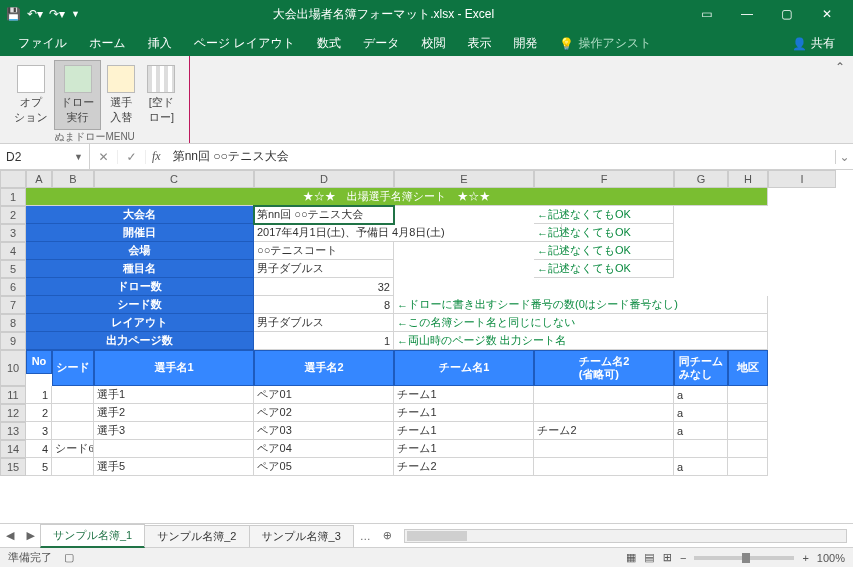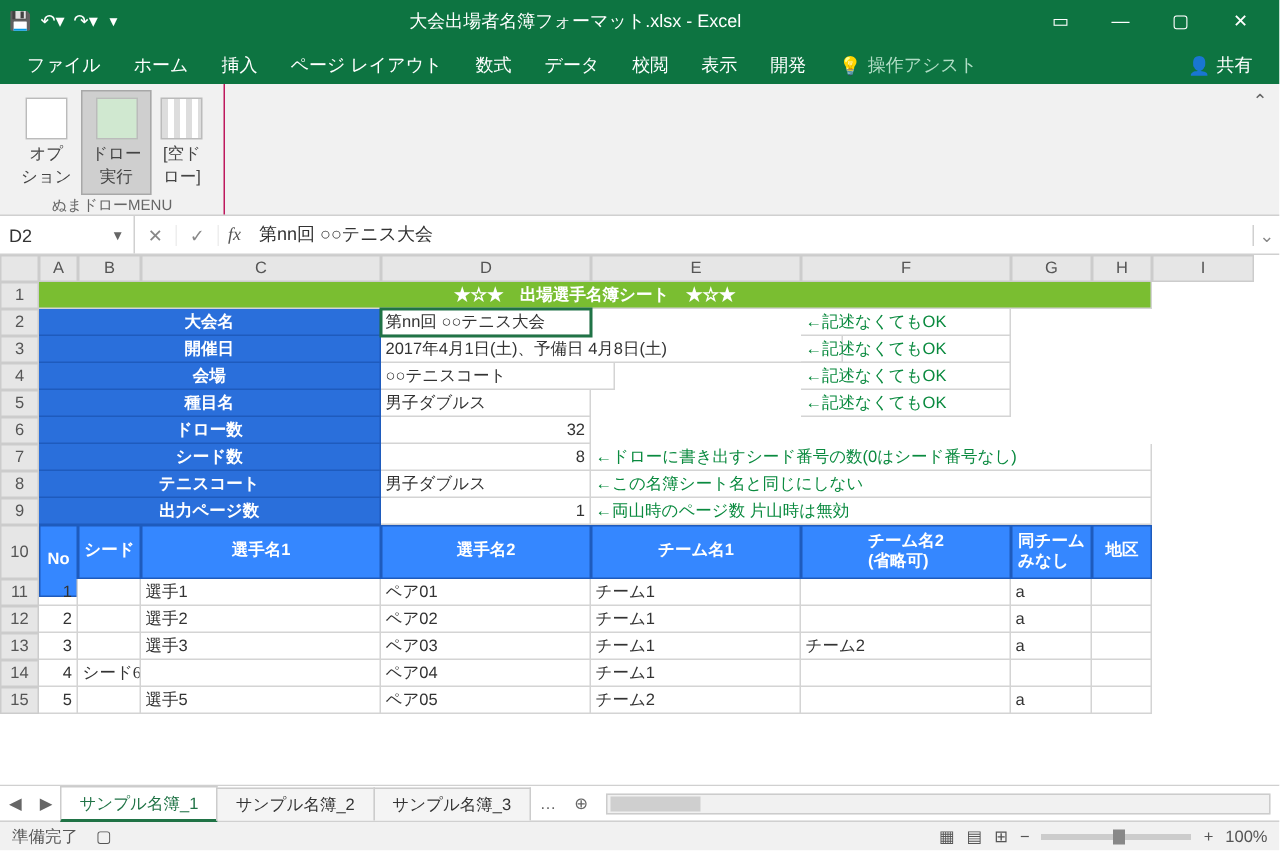--- a/index.html
+++ b/index.html
@@ -30,21 +30,21 @@
 .formula { flex:1; padding:0 6px; }
 .fbar-exp { width:18px; text-align:center; color:#888; border-left:1px solid #d0d0d0;}
 .grid-wrap { position:relative; height:calc(567px - 28px - 28px - 88px - 26px - 24px - 20px); overflow:hidden; background:#fff; }
 .corner { position:absolute; left:0; top:0; width:26px; height:18px; background:#e6e6e6; border:1px solid #ccc; z-index:3; }
 .colhead { position:absolute; top:0; left:26px; height:18px; display:flex; z-index:2;}
 .ch { background:#e6e6e6; border:1px solid #ccc; font-size:11px; text-align:center; color:#555; display:flex; align-items:center; justify-content:center;}
 .rowhead { position:absolute; left:0; top:18px; width:26px; z-index:2;}
 .rh { height:18px; background:#e6e6e6; border:1px solid #ccc; font-size:11px; color:#555; display:flex; align-items:center; justify-content:center;}
 .cells { position:absolute; left:26px; top:18px; }
 .cell { position:absolute; border-right:1px solid #d4d4d4; border-bottom:1px solid #d4d4d4; padding:1px 3px; font-size:11px; height:18px; overflow:hidden; white-space:nowrap; display:flex; align-items:center;}
-.title-row { background:#7abe31; color:#fff; font-weight:bold; justify-content:center; }
+.title-row { background:#7abe31; color:#fff; font-weight:normal; justify-content:center; }
 .label-cell { background:#2a6fdb; color:#fff; font-weight:bold; justify-content:center; border-right:1px solid #1e5bbd; border-bottom:1px solid #1e5bbd;}
 .header-cell { background:#3587ff; color:#fff; font-weight:bold; justify-content:center; border:1px solid #1e5bbd;}
 .note { color:#0a8a3f; }
 .sel-cell { outline:2px solid #207346; outline-offset:-1px; z-index:5; }
 .sheet-tabs { height:24px; background:#fff; border-top:1px solid #d0d0d0; display:flex; align-items:center; font-size:11px; }
 .stn { padding:0 6px; color:#666; cursor:pointer;}
 .stab { padding:3px 12px; border:1px solid #ccc; border-bottom:none; background:#f4f4f4; margin-left:-1px; cursor:pointer;}
 .stab.active { background:#fff; border-bottom:2px solid #207346; color:#207346;}
 .hscroll { flex:1; margin:0 6px; height:14px; background:#f1f1f1; border:1px solid #ccc; position:relative;}
 .hscroll .thumb { position:absolute; left:2px; top:1px; width:60px; height:10px; background:#cfcfcf;}
@@ -97,20 +97,25 @@
           <div class="ico"></div>
           <span style="white-space:pre-line;text-align:center">オプ
 ション</span>
         </div>
       <div class="rbtn big sel">
           <div class="ico" style="background:#d0e8d0"></div>
           <span style="white-space:pre-line;text-align:center">ドロー
 実行</span>
         </div>
       <div class="rbtn big">
+          <div class="ico" style="background:#fff3d0"></div>
+          <span style="white-space:pre-line;text-align:center">選手
+入替</span>
+        </div>
+      <div class="rbtn big">
           <div class="ico" style="background:repeating-linear-gradient(90deg,#ddd 0 4px,#fff 4px 8px)"></div>
           <span style="white-space:pre-line;text-align:center">[空ド
 ロー]</span>
         </div>
     </div>
     <div class="glabel">ぬまドローMENU</div>
   </div>
   <div class="collapse">⌃</div>
 </div>
 
@@ -157,38 +162,38 @@
       <div class="rh" style="height: 18px;">15</div>
     </div>
   <div class="cells" id="cells">
       <div class="cell title-row" style="left: 0px; top: 0px; width: 742px; height: 18px;">★☆★　出場選手名簿シート　★☆★</div>
       <div class="cell label-cell" style="left: 0px; top: 18px; width: 228px; height: 18px;">大会名</div>
       <div class="cell label-cell" style="left: 0px; top: 36px; width: 228px; height: 18px;">開催日</div>
       <div class="cell label-cell" style="left: 0px; top: 54px; width: 228px; height: 18px;">会場</div>
       <div class="cell label-cell" style="left: 0px; top: 72px; width: 228px; height: 18px;">種目名</div>
       <div class="cell label-cell" style="left: 0px; top: 90px; width: 228px; height: 18px;">ドロー数</div>
       <div class="cell label-cell" style="left: 0px; top: 108px; width: 228px; height: 18px;">シード数</div>
-      <div class="cell label-cell" style="left: 0px; top: 126px; width: 228px; height: 18px;">テニスコート</div>
+      <div class="cell label-cell" style="left: 0px; top: 126px; width: 228px; height: 18px;">レイアウト</div>
       <div class="cell label-cell" style="left: 0px; top: 144px; width: 228px; height: 18px;">出力ページ数</div>
       <div class="cell sel-cell" style="left: 228px; top: 18px; width: 140px; height: 18px;">第nn回 ○○テニス大会</div>
       <div class="cell " style="left: 228px; top: 36px; width: 308px; height: 18px;">2017年4月1日(土)、予備日 4月8日(土)</div>
-      <div class="cell " style="left: 228px; top: 54px; width: 156px; height: 18px;">○○テニスコート</div>
+      <div class="cell " style="left: 228px; top: 54px; width: 140px; height: 18px;">○○テニスコート</div>
       <div class="cell " style="left: 228px; top: 72px; width: 140px; height: 18px;">男子ダブルス</div>
       <div class="cell " style="left: 228px; top: 90px; width: 140px; height: 18px; justify-content: flex-end;">32</div>
       <div class="cell " style="left: 228px; top: 108px; width: 140px; height: 18px; justify-content: flex-end;">8</div>
       <div class="cell " style="left: 228px; top: 126px; width: 140px; height: 18px;">男子ダブルス</div>
       <div class="cell " style="left: 228px; top: 144px; width: 140px; height: 18px; justify-content: flex-end;">1</div>
       <div class="cell note" style="left: 508px; top: 18px; width: 140px; height: 18px;">←記述なくてもOK</div>
       <div class="cell note" style="left: 508px; top: 36px; width: 140px; height: 18px;">←記述なくてもOK</div>
       <div class="cell note" style="left: 508px; top: 54px; width: 140px; height: 18px;">←記述なくてもOK</div>
       <div class="cell note" style="left: 508px; top: 72px; width: 140px; height: 18px;">←記述なくてもOK</div>
       <div class="cell note" style="left: 368px; top: 108px; width: 374px; height: 18px;">←ドローに書き出すシード番号の数(0はシード番号なし)</div>
       <div class="cell note" style="left: 368px; top: 126px; width: 374px; height: 18px;">←この名簿シート名と同じにしない</div>
-      <div class="cell note" style="left: 368px; top: 144px; width: 374px; height: 18px;">←両山時のページ数 片山時は無効</div>
-      <div class="cell header-cell" style="left: 0px; top: 162px; width: 26px; height: 48px; white-space: pre-line; line-height: 1.2;">No</div>
+      <div class="cell note" style="left: 368px; top: 144px; width: 374px; height: 18px;">←両山時のページ数 出力シート名</div>
+      <div class="cell header-cell" style="left: 0px; top: 162px; width: 26px; height: 24px; white-space: pre-line; line-height: 1.2;">No</div>
       <div class="cell header-cell" style="left: 26px; top: 162px; width: 42px; height: 36px; white-space: pre-line; line-height: 1.2;">シード</div>
       <div class="cell header-cell" style="left: 68px; top: 162px; width: 160px; height: 36px; white-space: pre-line; line-height: 1.2;">選手名1</div>
       <div class="cell header-cell" style="left: 228px; top: 162px; width: 140px; height: 36px; white-space: pre-line; line-height: 1.2;">選手名2</div>
       <div class="cell header-cell" style="left: 368px; top: 162px; width: 140px; height: 36px; white-space: pre-line; line-height: 1.2;">チーム名1</div>
       <div class="cell header-cell" style="left: 508px; top: 162px; width: 140px; height: 36px; white-space: pre-line; line-height: 1.2;">チーム名2
 (省略可)</div>
       <div class="cell header-cell" style="left: 648px; top: 162px; width: 54px; height: 36px; white-space: pre-line; line-height: 1.2;">同チーム
 みなし</div>
       <div class="cell header-cell" style="left: 702px; top: 162px; width: 40px; height: 36px; white-space: pre-line; line-height: 1.2;">地区</div>
       <div class="cell " style="left: 0px; top: 198px; width: 26px; height: 18px; justify-content: flex-end;">1</div>

